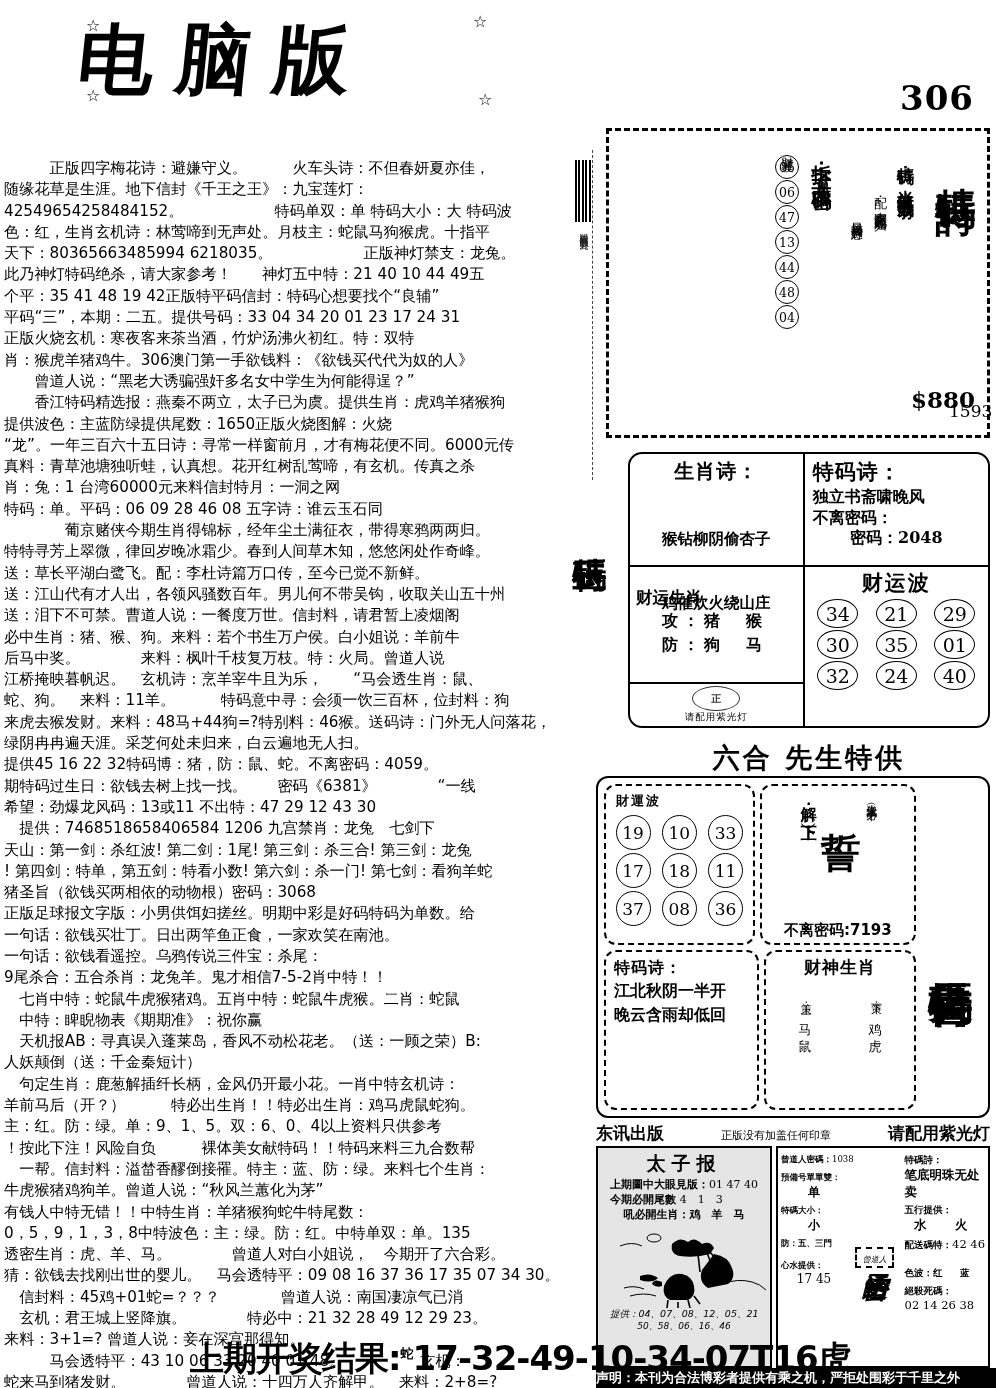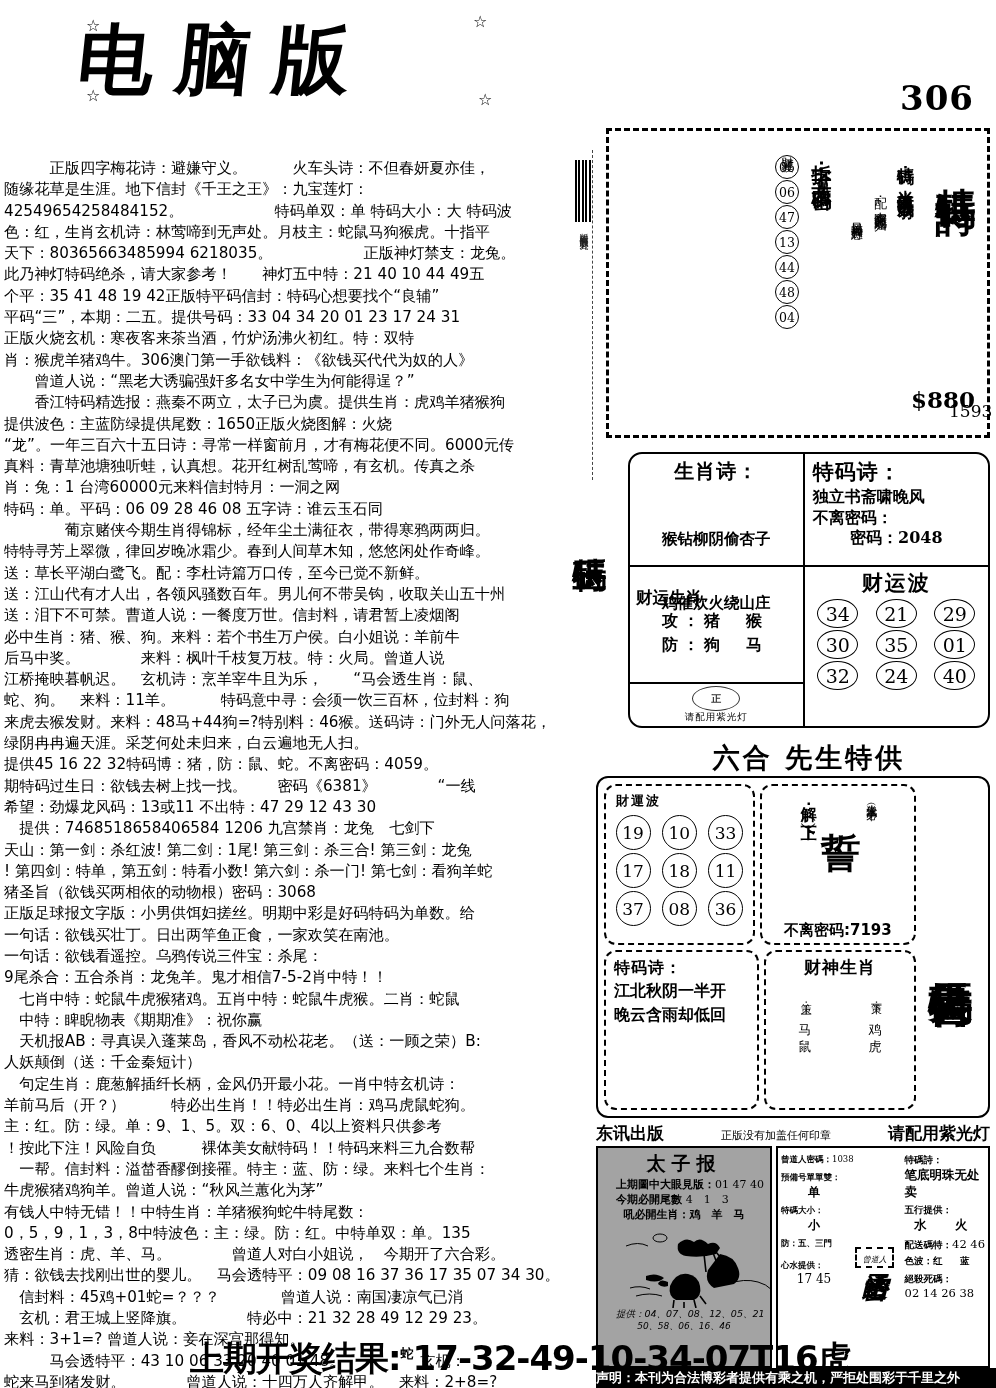--- a/index.html
+++ b/index.html
@@ -187,21 +187,21 @@
     position:absolute;left:596px;top:1122px;width:394px;
     display:flex;align-items:baseline;justify-content:space-between;
   }
   #lh-footer .f1{font-size:17px;font-weight:bold;}
   #lh-footer .f2{font-size:11px;}
   #lh-footer .f3{font-size:17px;font-weight:bold;}
 
   
   #tz-box{
     position:absolute;left:596px;top:1146px;width:176px;height:222px;
-    border:2px solid #000;box-sizing:border-box;padding:3px 18px;background:#a3a3a3;overflow:hidden;
+    border:2px solid #000;box-sizing:border-box;padding:3px 12px;background:#e5e5e5;overflow:hidden;
   }
   #tz-title{text-align:center;font-weight:bold;font-size:19px;letter-spacing:6px;
     font-family:"DejaVu Serif","Liberation Serif",serif;}
   .tz-line{font-size:11px;line-height:15px;font-weight:bold;white-space:nowrap;}
   .tz-line .num{font-family:"DejaVu Serif","Liberation Serif",serif;font-weight:normal;}
   #tz-art{height:84px;position:relative;margin-top:2px;}
   #tz-art svg{position:absolute;left:0;top:0;}
   #tz-supply{font-size:9.5px;line-height:12px;font-style:italic;white-space:nowrap;}
 
   #tmh-box{
@@ -485,21 +485,21 @@
         <div class="ch">透密函</div>
         <div class="sig">曾道人</div>
       </div>
     </div>
     <div id="tmh-c">
       <div class="k">特碼詩：</div>
       <div class="v">笔底明珠无处卖</div>
       <div class="k">五行提供：</div>
       <div class="vc">水　火</div>
       <div class="k"><span>配送碼特：</span><span class="vn">42 46</span></div>
-      <div class="k" style="margin-top:3px"><span>色波：</span><span style="letter-spacing:4px">红　蓝</span></div>
+      <div class="k" style="margin-top:15px"><span>色波：</span><span style="letter-spacing:4px">红　蓝</span></div>
       <div class="k" style="margin-top:5px">絕殺死碼：</div>
       <div class="vn">02 14 26 38</div>
     </div>
   </div>
 
   <div id="result-banner">
     <span>上期开奖结果:</span><span class="zsm">蛇</span><span>17-32-49-10-34-07T16</span><span>虎</span>
   </div>
   <div id="disclaimer">声明：本刊为合法博彩者提供有乘之机，严拒处围彩于千里之外</div>
 

